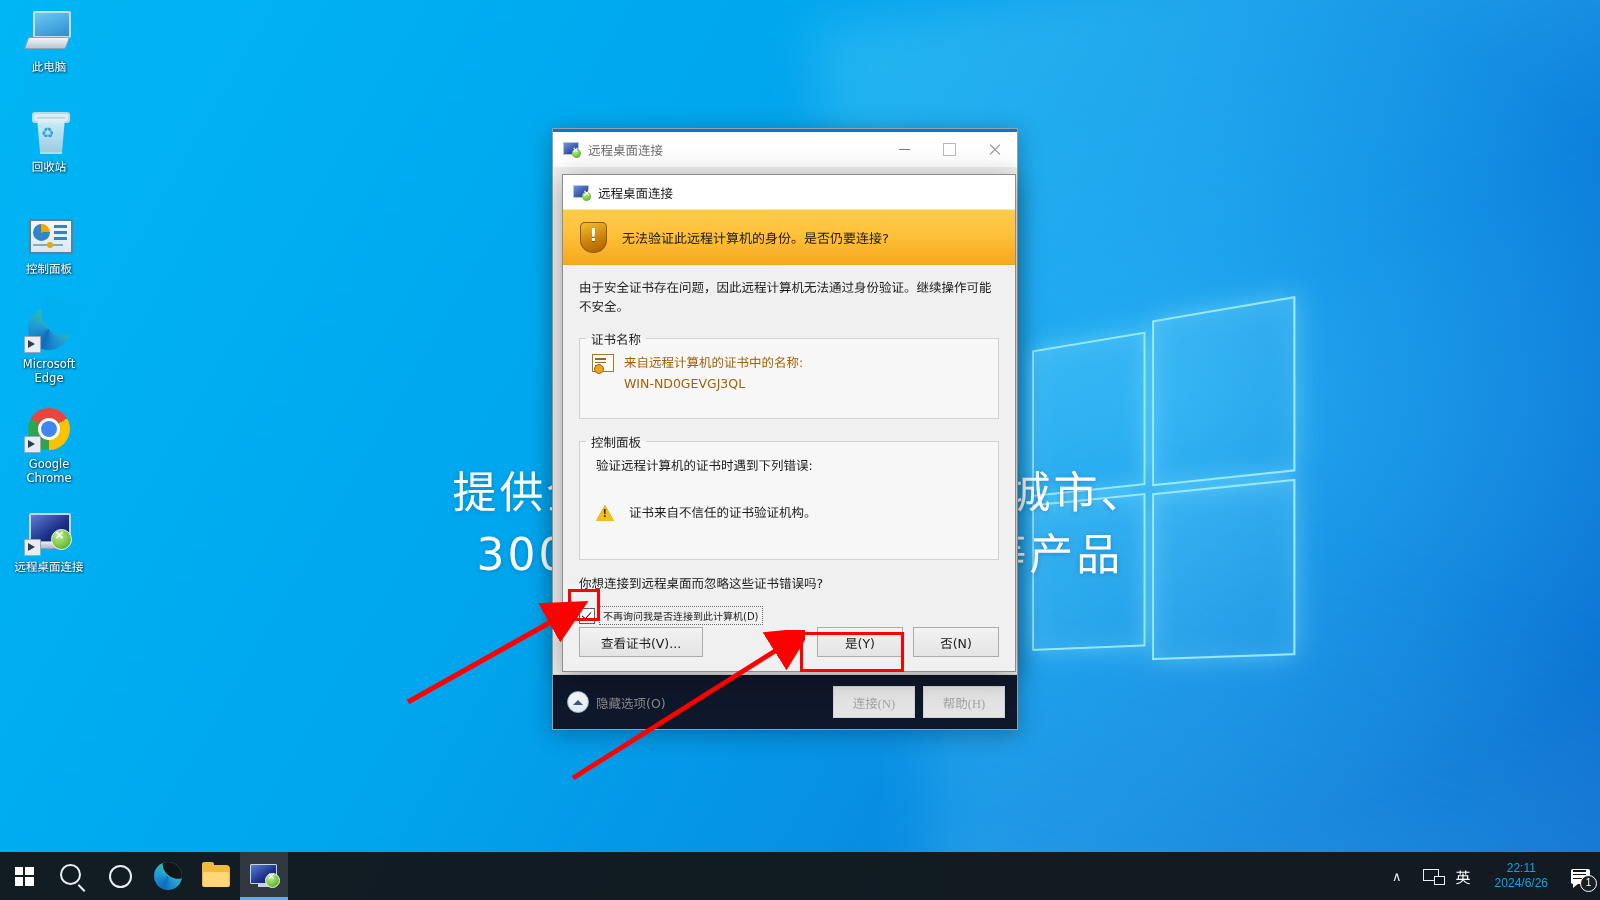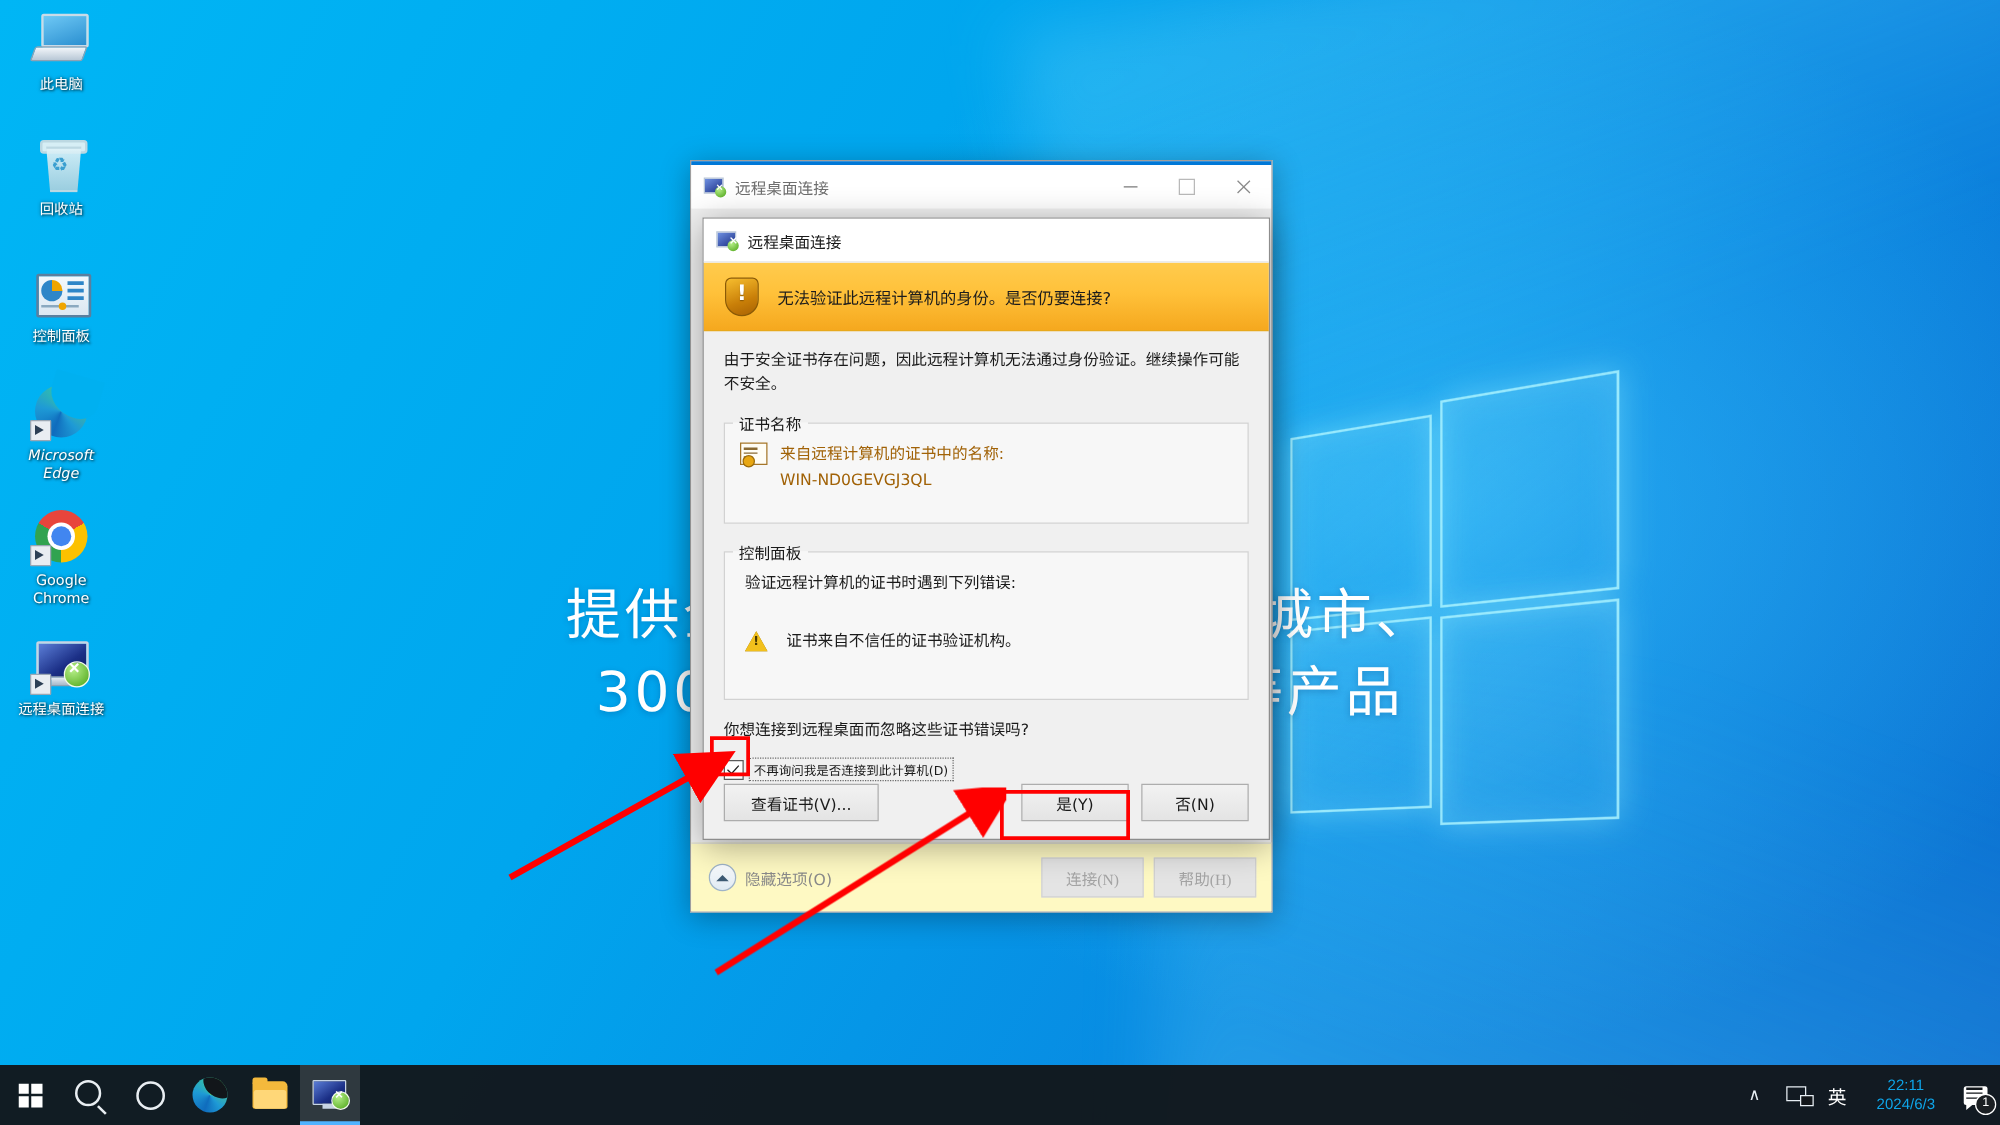--- a/index.html
+++ b/index.html
@@ -523,21 +523,21 @@
   .rdp-hero-title {
     color: #0a4d9e;
     font-size: 21px;
     font-family: "DejaVu Sans", "Liberation Sans", sans-serif;
   }
   .rdp-footer {
     position: absolute;
     left: 0; right: 0; bottom: 0;
     height: 54px;
     border-top: 1px solid #dcdcdc;
-    background: #fef9c3;
+    background: #0f172a;
     display: flex; align-items: center;
   }
   .hide-opts {
     display: flex; align-items: center;
     margin-left: 14px;
   }
   .hide-opts .chev {
     width: 20px; height: 20px; border-radius: 50%;
     border: 1px solid #9fb4c8;
     background: linear-gradient(180deg, #fbfdff, #dfe9f2);
@@ -801,21 +801,21 @@
       <div class="frame"></div>
         <div class="pie"></div>
       <div class="bar b1"></div>
         <div class="bar b2"></div>
         <div class="bar b3"></div>
       <div class="slider"></div>
     </div>
     <div class="label">控制面板</div>
   </div>
 
-  <div class="dicon" style="top:305px;font-style:italic;">
+  <div class="dicon" style="top:305px;">
     <div class="glyph ic-edge">
       <div class="swoosh"></div>
       <div class="shortcut-arrow"></div>
     </div>
     <div class="label" style="white-space:pre-line;">Microsoft
 Edge</div>
   </div>
 
   <div class="dicon" style="top:405px;">
     <div class="glyph ic-chrome">
@@ -1005,21 +1005,21 @@
 
   <div id="tray">
     <span class="tray-chev">∧</span>
     <span class="tray-net">
       <span class="m1"></span>
         <span class="m2"></span>
     </span>
     <span class="tray-ime">英</span>
     <div class="tray-clock">
       <div>22:11</div>
-      <div>2024/6/3</div>
+      <div>2024/6/26</div>
     </div>
     <div class="tray-notif">
       <span class="bubble"></span>
       <span class="lines">
           <i></i>
           <i></i>
           <i></i>
         </span>
       <span class="badge">1</span>
     </div>

